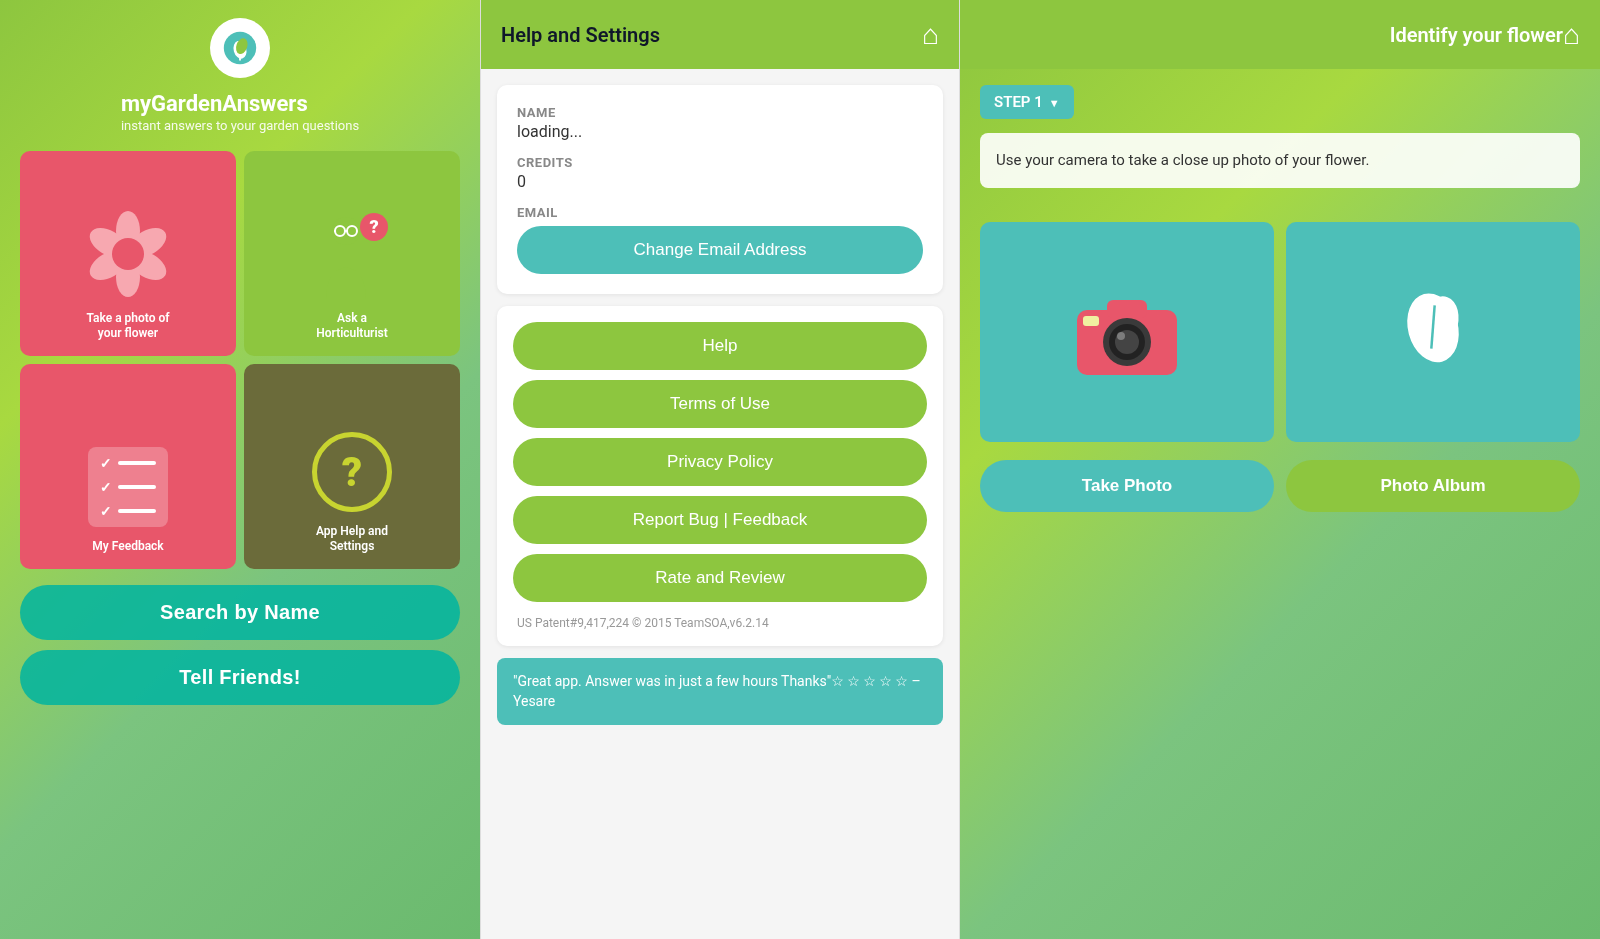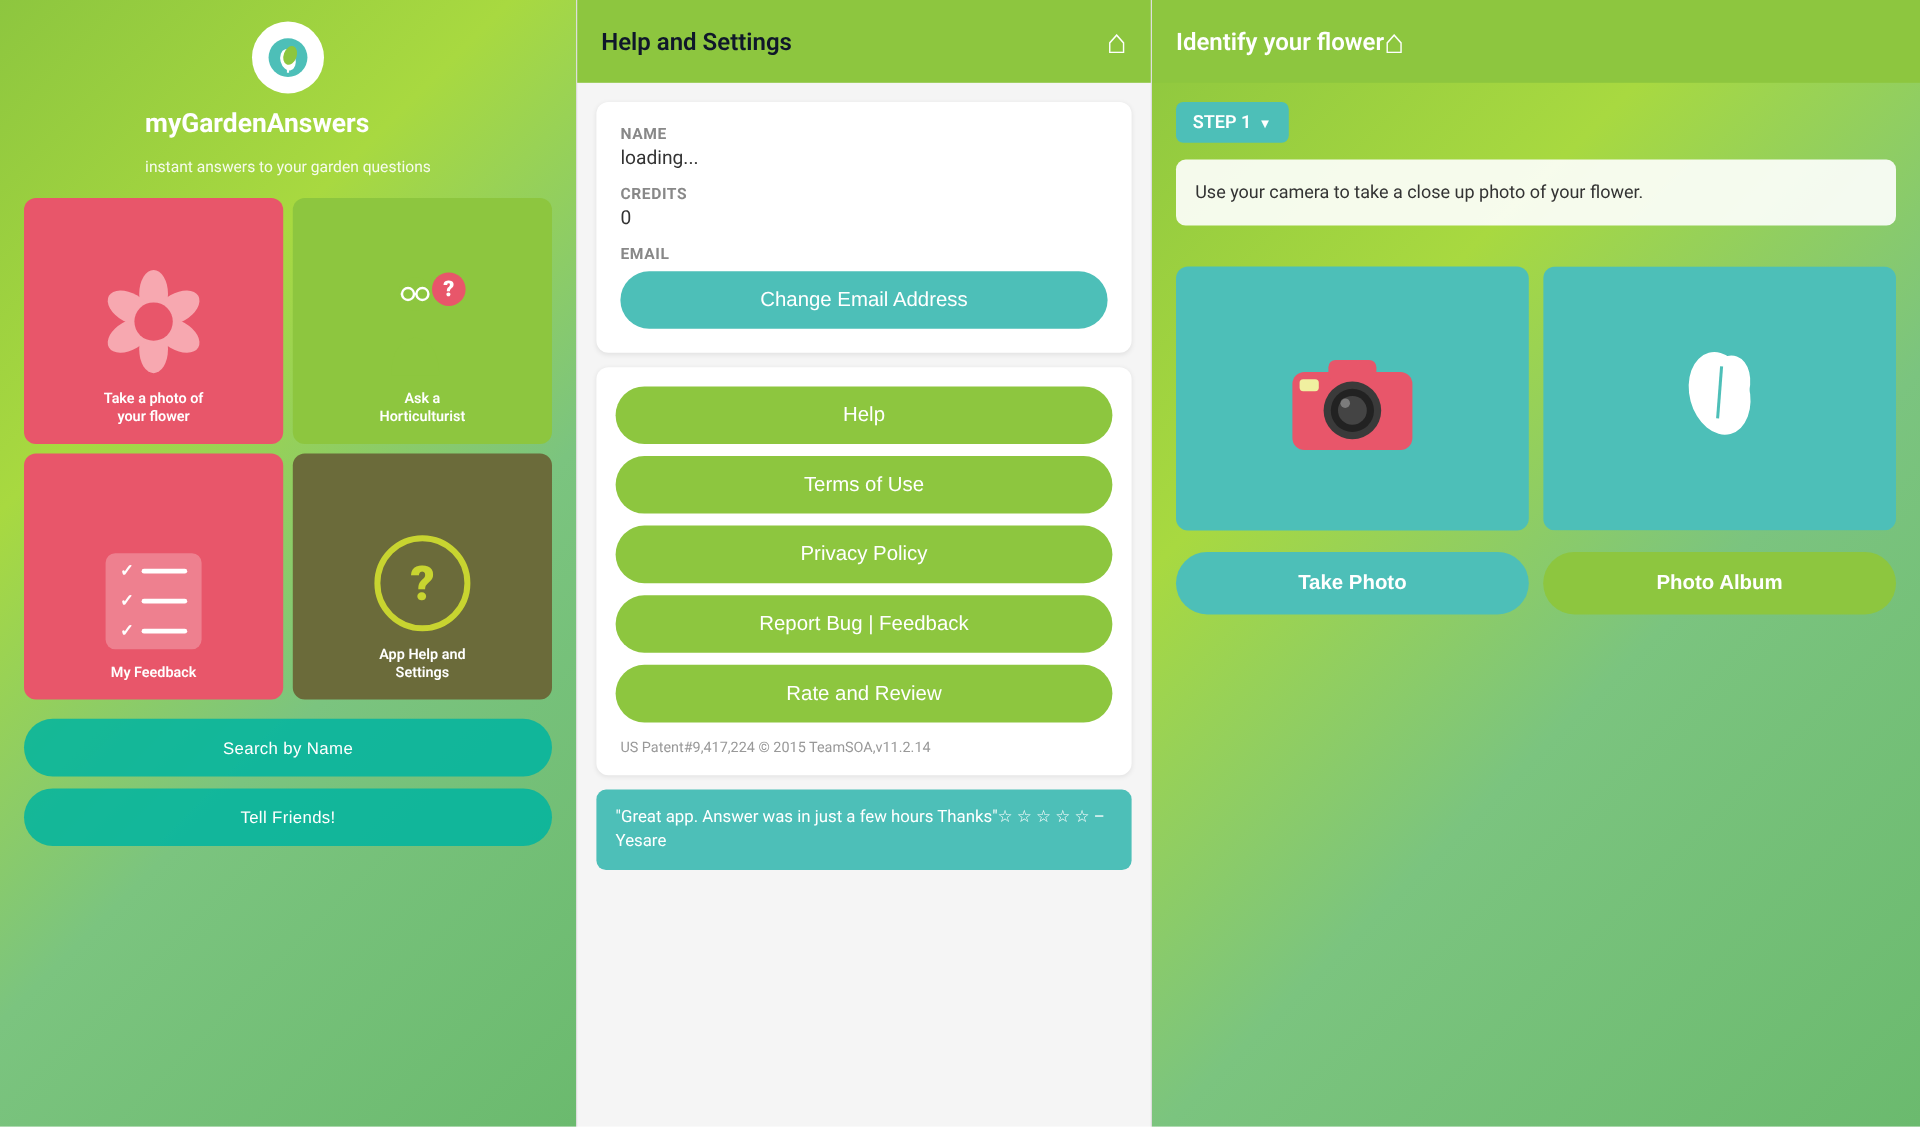--- a/index.html
+++ b/index.html
@@ -56,21 +56,21 @@
     .header-text {}
     .header-title {
       font-size: 22px;
       font-weight: 700;
       color: #fff;
       line-height: 1.1;
     }
     .header-subtitle {
       font-size: 13px;
       color: rgba(255,255,255,0.9);
-      margin-top: 16px;
+      margin-top: 2px;
     }
 
     .tile-grid {
       display: grid;
       grid-template-columns: 1fr 1fr;
       gap: 8px;
       width: 100%;
       margin-top: 4px;
     }
     .tile {
@@ -169,22 +169,22 @@
       flex-direction: column;
       gap: 10px;
       margin-top: 16px;
     }
     .bottom-btn {
       background: rgba(0,180,160,0.85);
       color: #fff;
       border: none;
       border-radius: 30px;
       padding: 16px;
-      font-size: 14px;
-      font-weight: 400;
+      font-size: 20px;
+      font-weight: 700;
       cursor: pointer;
       text-align: center;
       letter-spacing: 0.3px;
     }
 
     
     .panel2 {
       width: 480px;
       height: 939px;
       background: #f5f5f5;
@@ -305,21 +305,21 @@
                   radial-gradient(ellipse at 10% 80%, rgba(200,240,150,0.4) 0%, transparent 50%);
       z-index: 0;
     }
     .panel3 > * { position: relative; z-index: 1; }
 
     .panel3-header {
       background: #8dc63f;
       padding: 18px 20px;
       display: flex;
       align-items: center;
-      justify-content: flex-start;
+      justify-content: flex-end;
     }
     .panel3-title {
       color: #fff;
       font-size: 20px;
       font-weight: 600;
     }
 
     .panel3-content {
       flex: 1;
       padding: 16px 20px;
@@ -502,21 +502,21 @@
       <div class="account-field-label">EMAIL</div>
       <button class="change-email-btn">Change Email Address</button>
     </div>
 
     <div class="menu-card">
       <button class="menu-btn">Help</button>
       <button class="menu-btn">Terms of Use</button>
       <button class="menu-btn">Privacy Policy</button>
       <button class="menu-btn">Report Bug | Feedback</button>
       <button class="menu-btn">Rate and Review</button>
-      <div class="patent-text">US Patent#9,417,224 © 2015 TeamSOA,v11.2.14</div>
+      <div class="patent-text">US Patent#9,417,224 © 2015 TeamSOA,v6.2.14</div>
     </div>
 
     <div class="review-banner">"Great  app. Answer was in just a few hours Thanks"☆ ☆ ☆ ☆ ☆ – Yesare</div>
 
   </div>
 </div>
 
 <div class="panel3">
   <div class="panel3-bg"></div>
 

